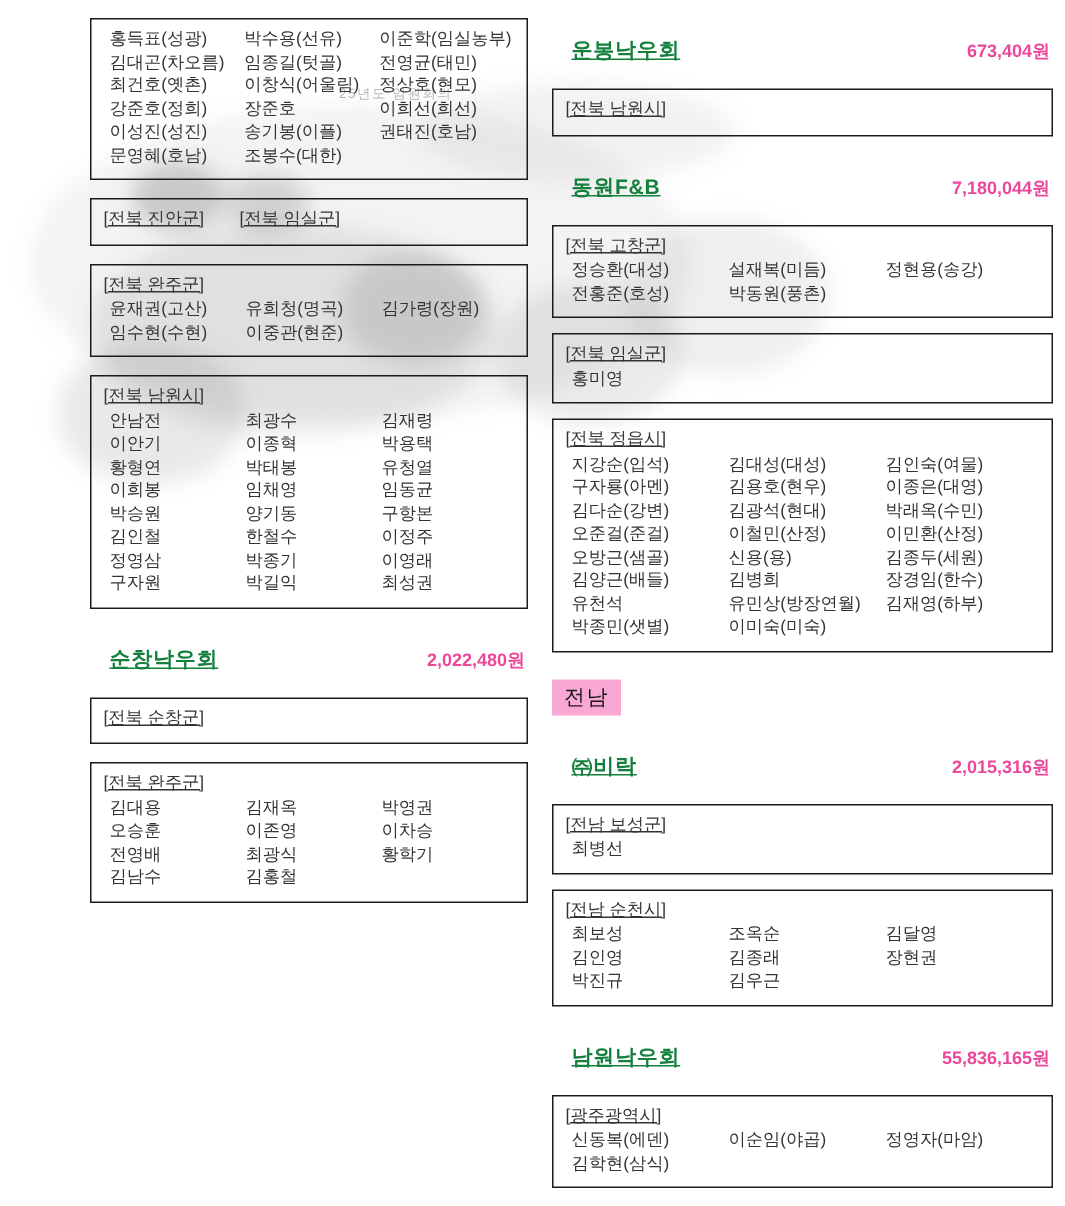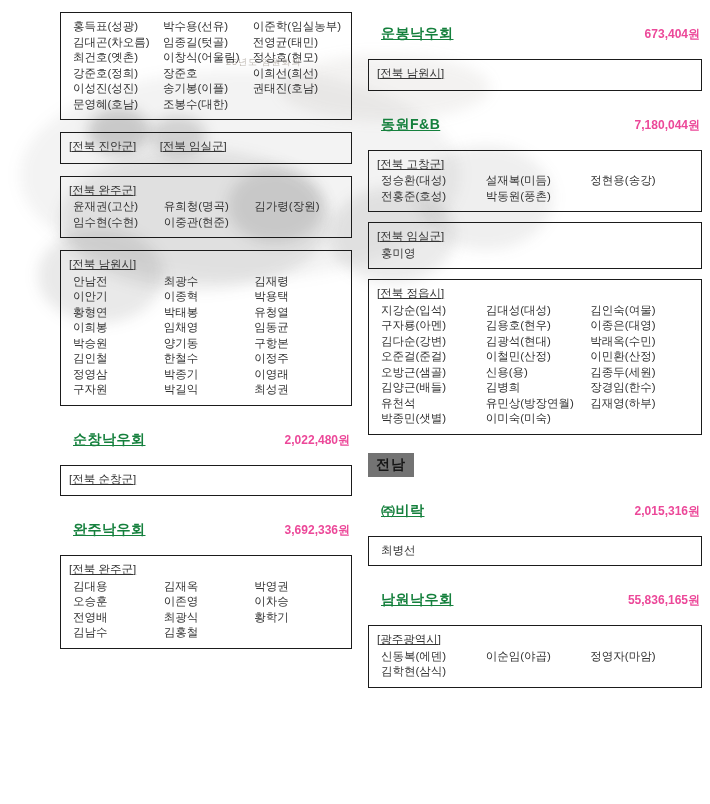--- a/index.html
+++ b/index.html
@@ -45,22 +45,22 @@
     font-size:11.5px;line-height:15.5px;color:#333;margin-bottom:1px;
   }
   .region{white-space:nowrap;text-decoration:underline;}
   .names{
     display:grid;grid-template-columns:repeat(3,1fr);
     font-size:11.5px;line-height:15.5px;color:#333;
   }
   .name{padding-left:4px;white-space:nowrap;}
   .section-label-wrap{margin:6px 0 12px 0;}
   .chip{
-    display:inline-block;background:#737373;color:#161616;
-    font-size:14px;font-weight:bold;padding:3px 8px;letter-spacing:1px;
+    display:inline-block;background:#f9a8d4;color:#161616;
+    font-size:14px;font-weight:normal;padding:3px 8px;letter-spacing:1px;
   }
 </style>
 </head>
 <body>
 
 <div class="wm">
   <div class="blob b1"></div>
   <div class="blob b2"></div>
   <div class="blob b3"></div>
   <div class="blob b4"></div>
@@ -157,24 +157,20 @@
           <h2 class="gtitle">순창낙우회</h2>
           <div class="gamount">2,022,480원</div>
         </div>
         <div class="gbox">
           <div class="regions">
             <span class="region">[전북 순창군]</span>
           </div>
         </div>
       </section>
       <section class="group">
-        <div class="ghead">
-          <h2 class="gtitle">완주낙우회</h2>
-          <div class="gamount">3,692,336원</div>
-        </div>
         <div class="gbox">
           <div class="regions">
             <span class="region">[전북 완주군]</span>
           </div>
           <div class="names">
             <span class="name">김대용</span>
             <span class="name">김재옥</span>
             <span class="name">박영권</span>
             <span class="name">오승훈</span>
             <span class="name">이존영</span>
@@ -256,22 +252,40 @@
           </div>
         </div>
       </section>
       <div class="section-label-wrap"><span class="chip">전남</span></div>
       <section class="group">
         <div class="ghead">
           <h2 class="gtitle">㈜비락</h2>
           <div class="gamount">2,015,316원</div>
         </div>
         <div class="gbox">
+          <div class="regions">
+            <span class="region">[전남 보성군]</span>
+          </div>
           <div class="names">
             <span class="name">최병선</span>
+          </div>
+        </div>
+        <div class="gbox">
+          <div class="regions">
+            <span class="region">[전남 순천시]</span>
+          </div>
+          <div class="names">
+            <span class="name">최보성</span>
+            <span class="name">조옥순</span>
+            <span class="name">김달영</span>
+            <span class="name">김인영</span>
+            <span class="name">김종래</span>
+            <span class="name">장현권</span>
+            <span class="name">박진규</span>
+            <span class="name">김우근</span>
           </div>
         </div>
       </section>
       <section class="group">
         <div class="ghead">
           <h2 class="gtitle">남원낙우회</h2>
           <div class="gamount">55,836,165원</div>
         </div>
         <div class="gbox">
           <div class="regions">

